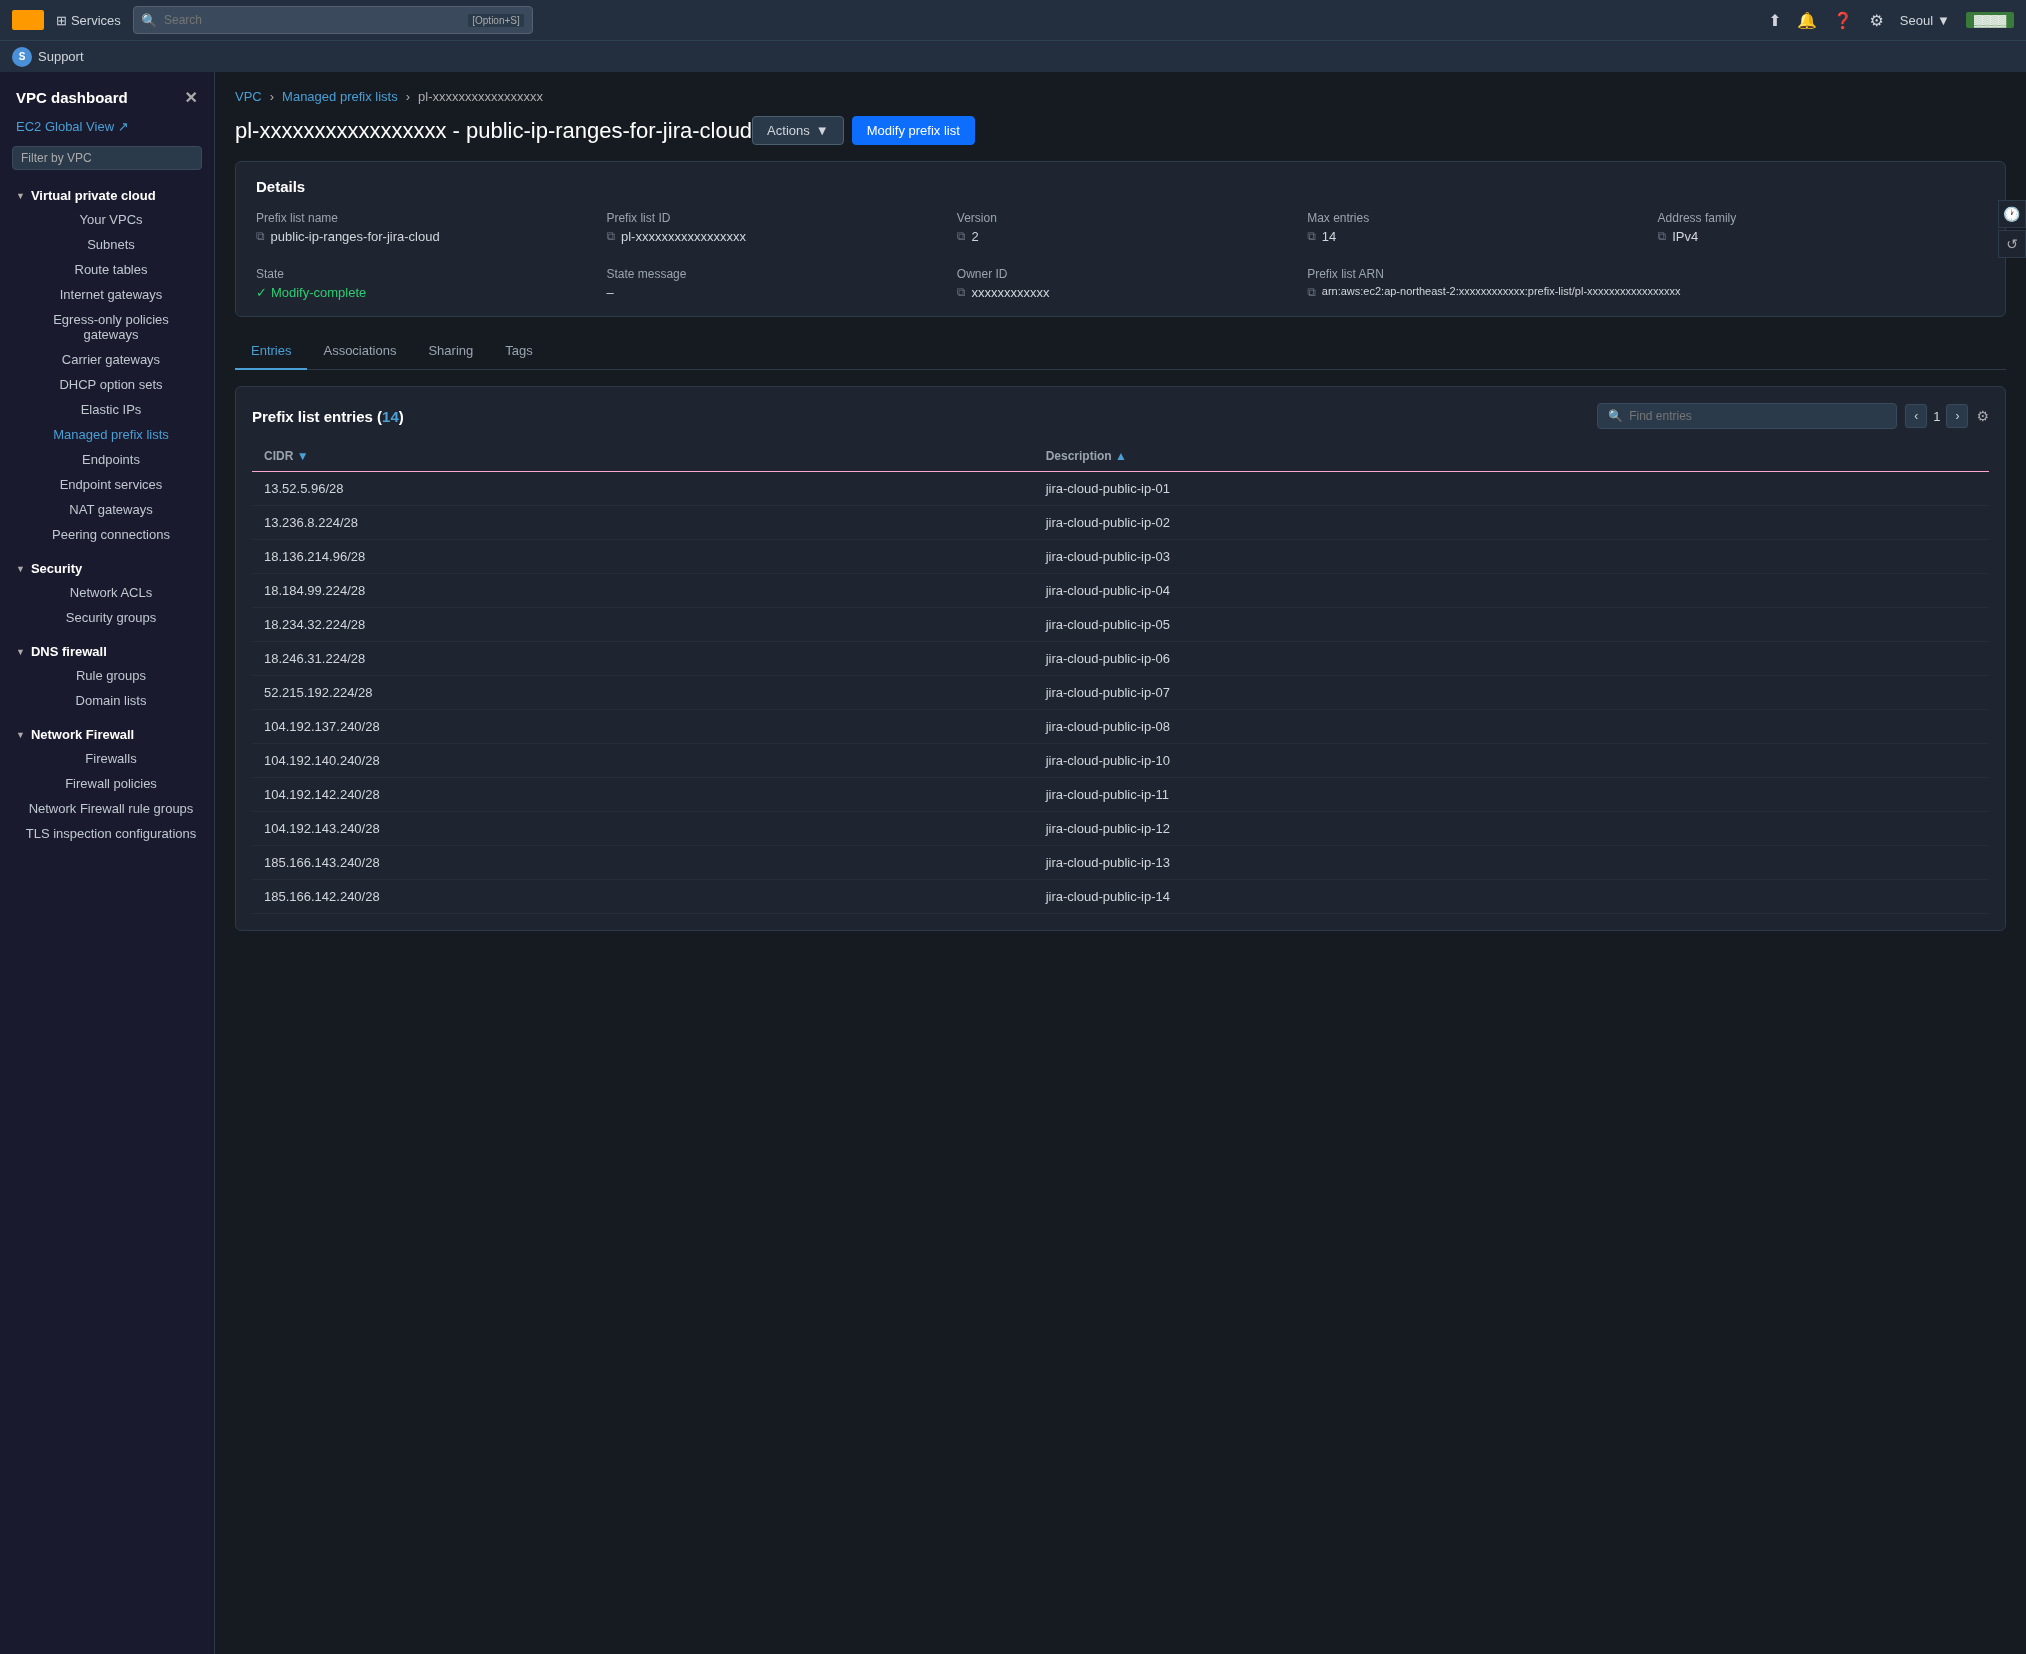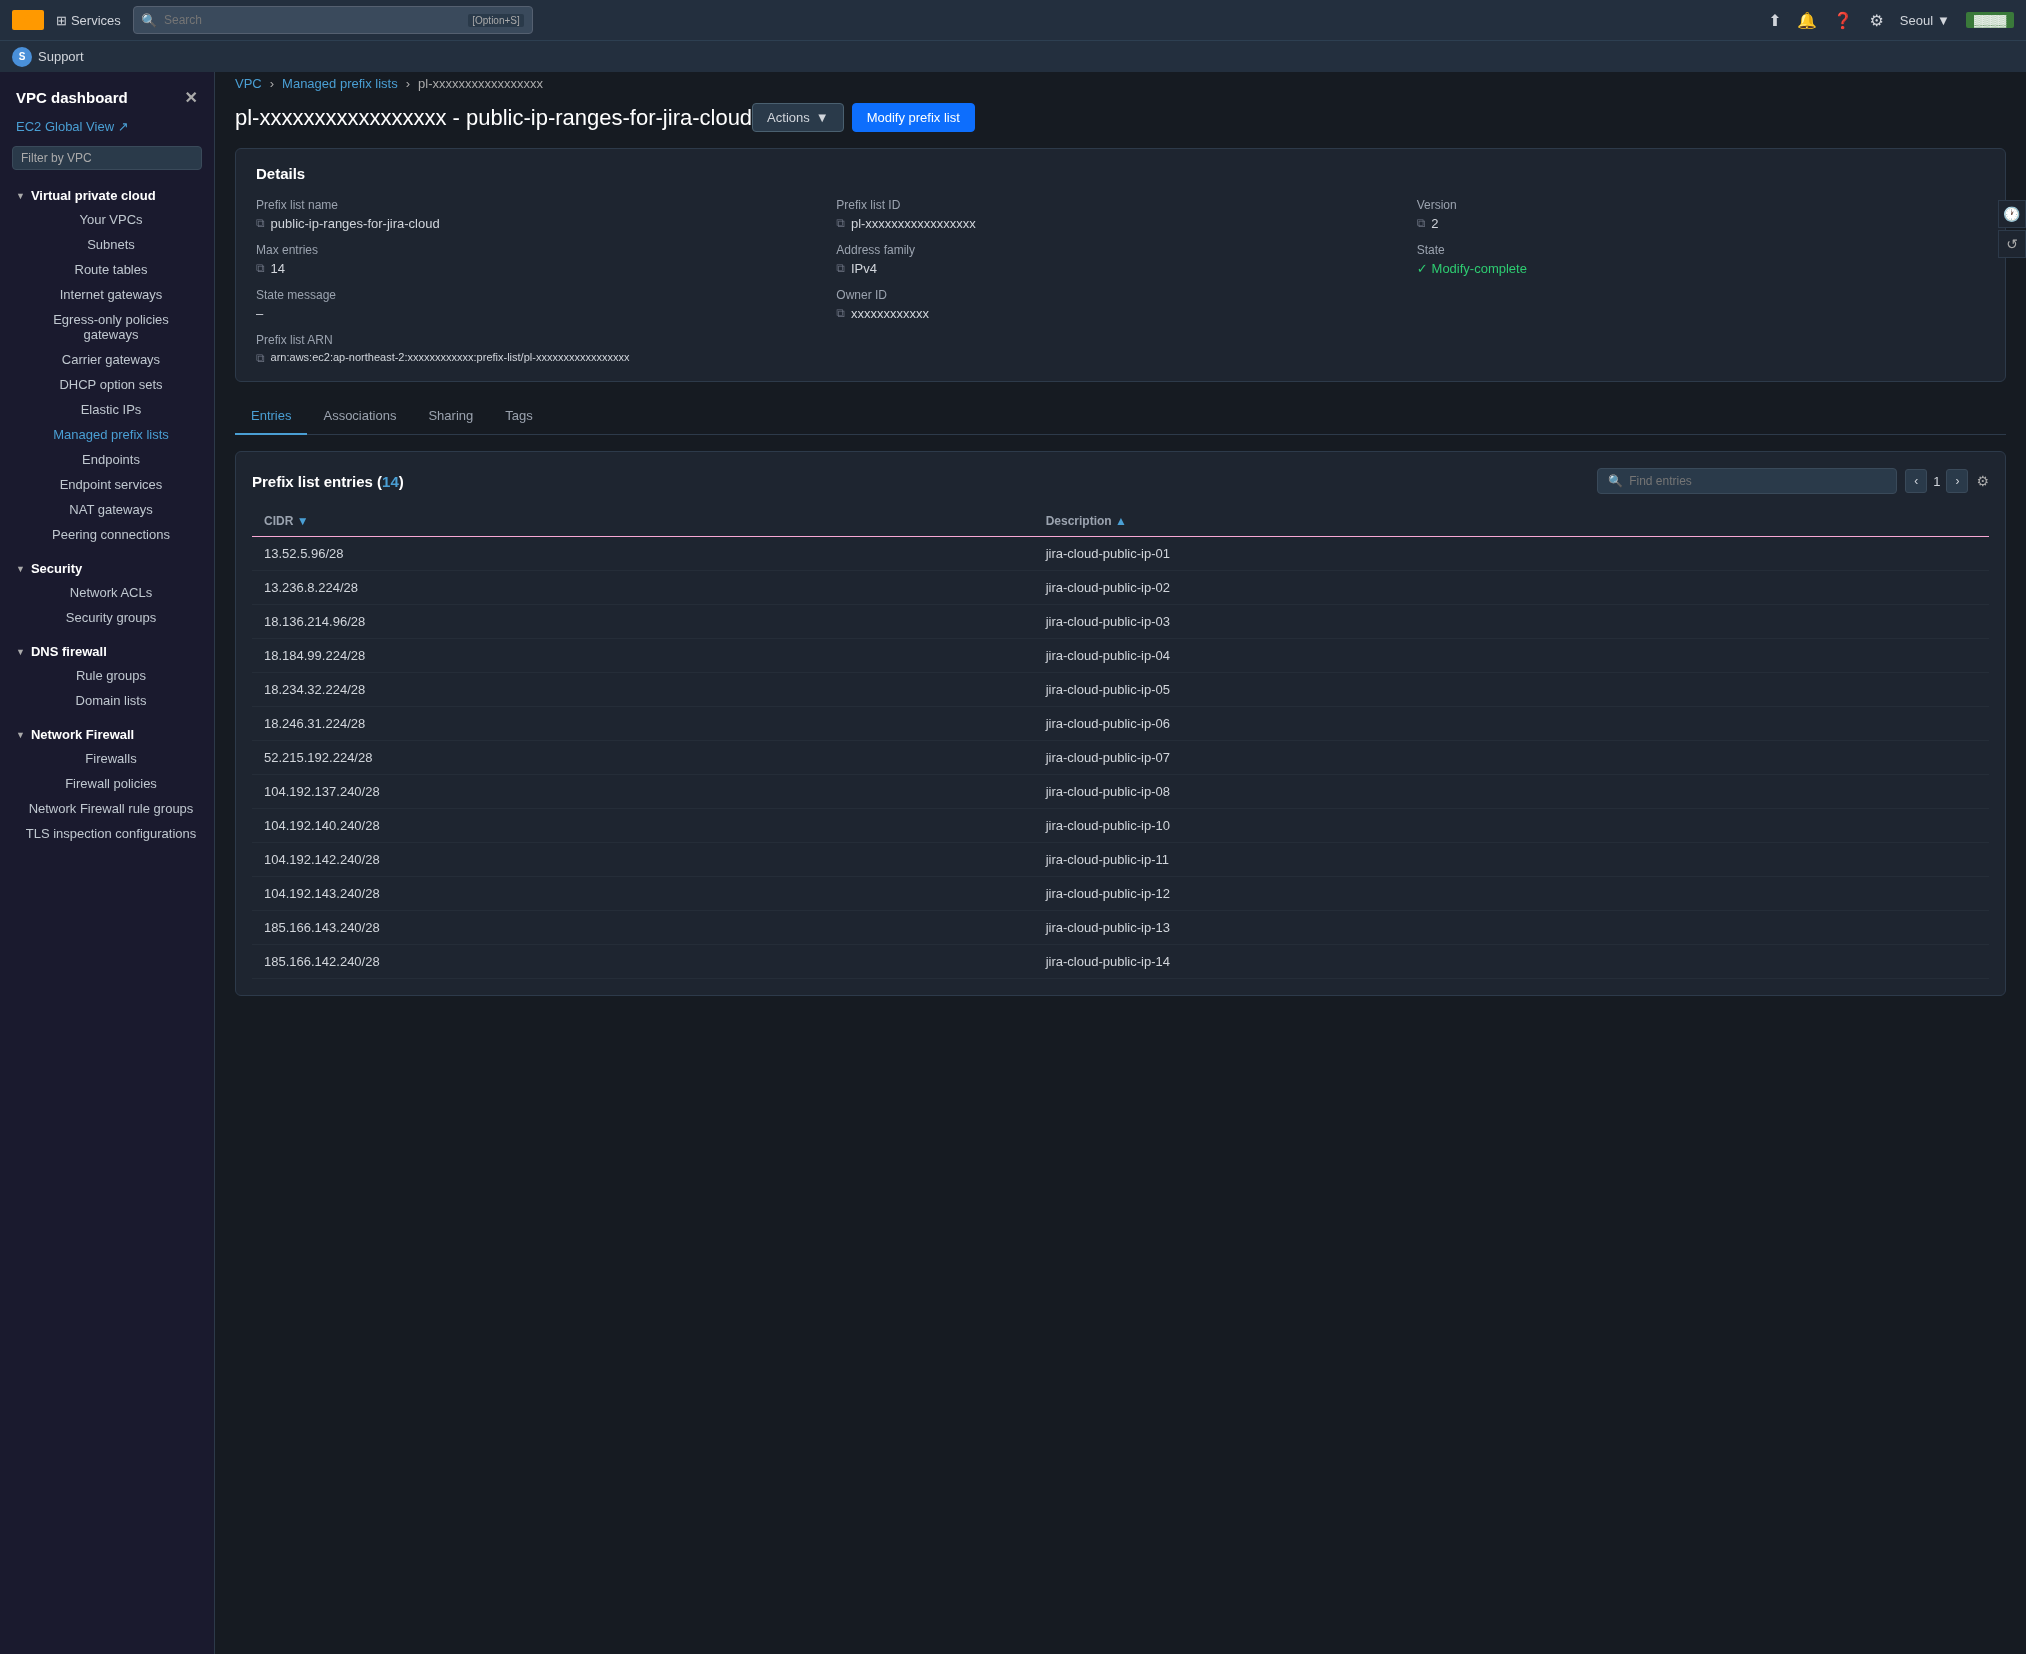--- a/index.html
+++ b/index.html
@@ -126,21 +126,21 @@
       color: #c0c8d0; font-size: 13px; cursor: pointer; text-align: center;
     }
     .sidebar-item.active { color: #4a9fd4; }
     .sidebar-section { margin-bottom: 4px; }
 
     
     .main-content {
       flex: 1;
       background: #161b22;
       overflow-y: auto;
-      padding: 4px 20px;
+      padding: 17px 20px;
     }
 
     
     .breadcrumb {
       display: flex; align-items: center; gap: 8px;
       margin-bottom: 12px; font-size: 13px;
     }
     .breadcrumb a { color: #4a9fd4; cursor: pointer; text-decoration: none; }
     .breadcrumb span { color: #aaa; }
 
@@ -172,22 +172,22 @@
       border-radius: 6px;
       padding: 16px 20px;
       margin-bottom: 16px;
     }
     .details-card h3 {
       font-size: 15px; font-weight: 600; color: #fff;
       margin-bottom: 16px;
     }
     .details-grid {
       display: grid;
-      grid-template-columns: repeat(3, 1fr);
-      gap: 12px;
+      grid-template-columns: repeat(5, 1fr);
+      gap: 23px;
     }
     .detail-item { }
     .detail-label { font-size: 12px; color: #9ba3af; margin-bottom: 4px; }
     .detail-value {
       font-size: 13px; color: #d1d5db;
       display: flex; align-items: flex-start; gap: 6px;
     }
     .copy-icon { color: #6b7280; cursor: pointer; font-size: 12px; }
     .status-complete {
       color: #2ecc71; display: flex; align-items: center; gap: 4px;

